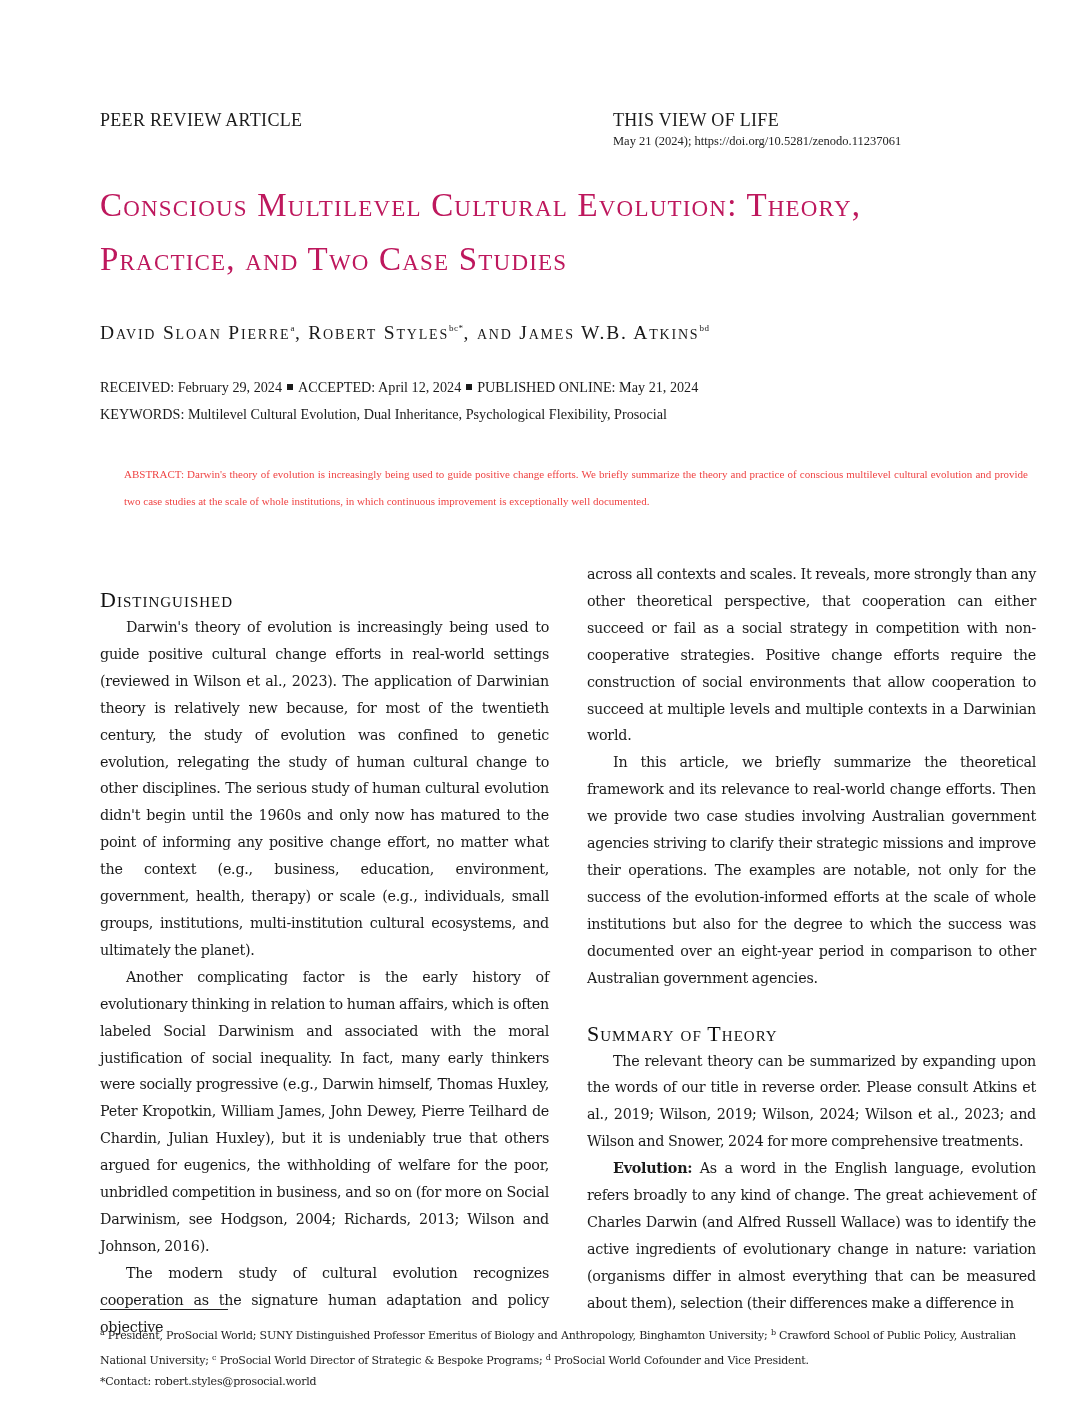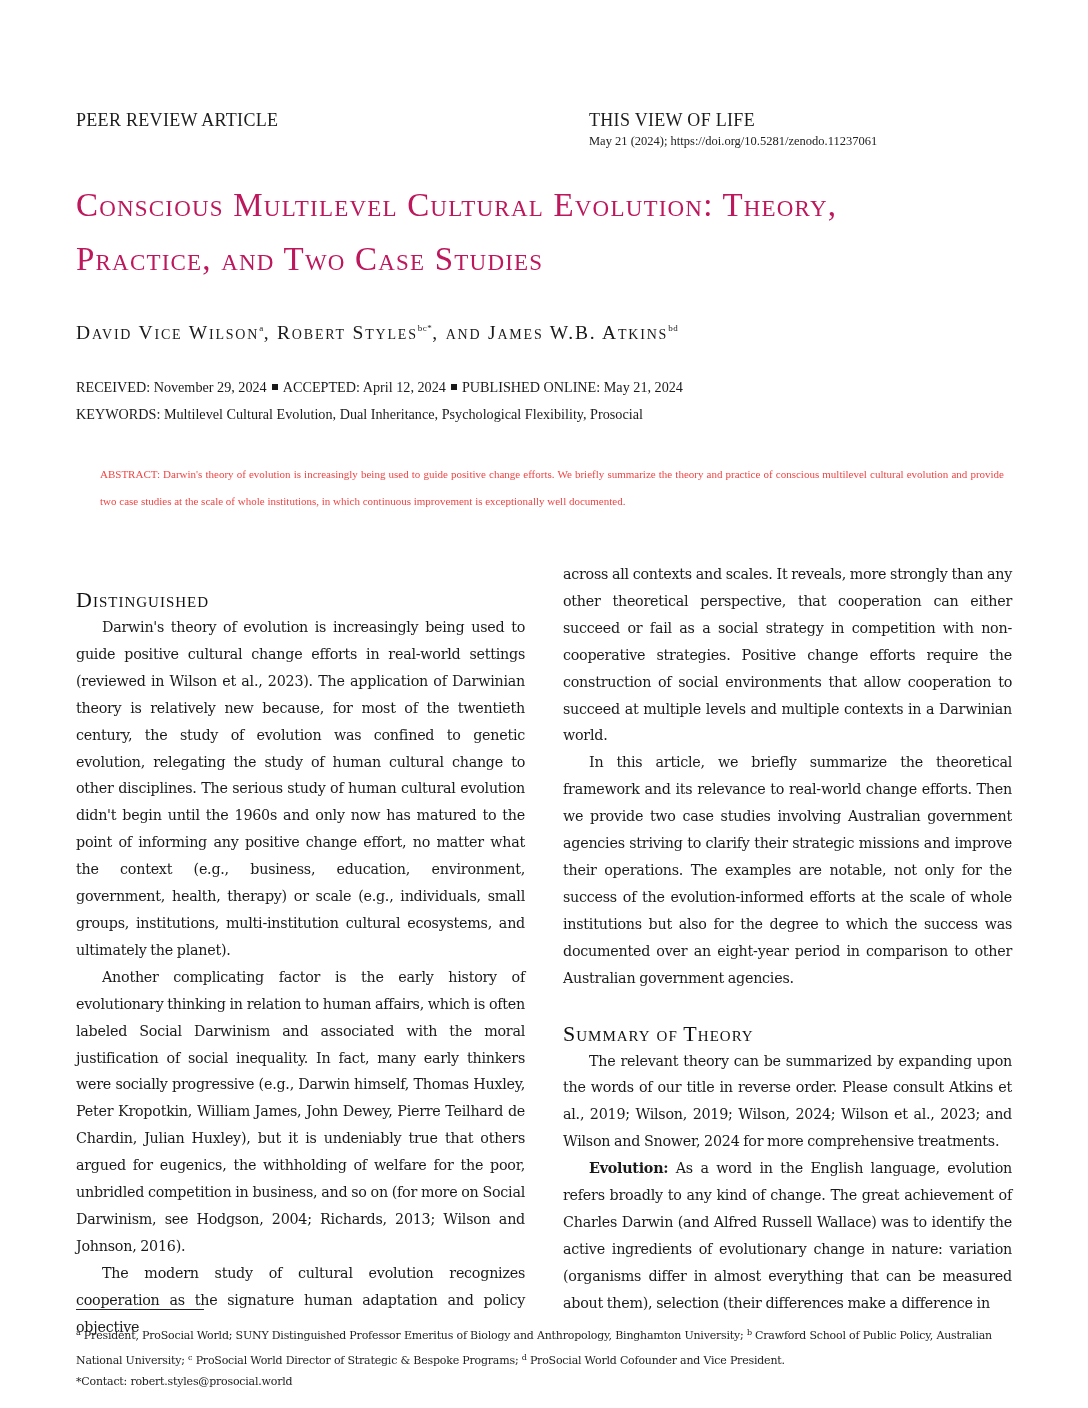--- a/index.html
+++ b/index.html
@@ -1,17 +1,17 @@
 <!DOCTYPE html>
 <html><head>
 <meta charset="utf-8">
 <style>
   html, body { margin: 0; padding: 0; background: #ffffff; }
   body { width: 1088px; height: 1408px; position: relative; overflow: hidden; color: #1a1a1a; font-family: "DejaVu Serif", serif; }
-  .abs { position: absolute; }
+  .abs { position: absolute; margin-left: 24px; }
   .hdr-left { left: 76px; top: 110px; font-family: "Liberation Serif", serif; font-size: 18px; letter-spacing: 0.3px; color: #1c1c1c; }
   .hdr-right { left: 589px; top: 110px; font-family: "Liberation Serif", serif; font-size: 18px; letter-spacing: 0.3px; color: #1c1c1c; }
   .hdr-doi { left: 589px; top: 134px; font-family: "Liberation Serif", serif; font-size: 12.5px; color: #222; }
   .title { left: 76px; top: 178px; width: 960px; font-family: "Liberation Serif", serif; font-size: 33px; line-height: 54px; font-variant: small-caps; letter-spacing: 1.2px; color: #be185d; }
   .authors { left: 76px; top: 322px; font-family: "Liberation Serif", serif; font-size: 19.5px; font-variant: small-caps; letter-spacing: 1.8px; color: #1a1a1a; }
   .authors sup { font-size: 9px; letter-spacing: 0.5px; vertical-align: 8px; font-variant: normal; }
   .meta { left: 76px; font-family: "Liberation Serif", serif; font-size: 14.2px; color: #1a1a1a; }
   .meta .sq { display: inline-block; width: 6px; height: 6px; background: #1a1a1a; margin: 0 5px; vertical-align: 2px; }
   .abstract { left: 100px; top: 461px; width: 904px; font-family: "Liberation Serif", serif; font-size: 11px; line-height: 26.5px; text-align: justify; color: #ef4444; }
   .col { width: 449px; font-family: "DejaVu Serif", serif; font-size: 14.3px; line-height: 26.9px; text-align: justify; color: #1a1a1a; letter-spacing: -0.25px; word-spacing: -0.5px; }
@@ -32,25 +32,25 @@
 <div class="abs hdr-left">PEER REVIEW ARTICLE</div>
 <div class="abs hdr-right">THIS VIEW OF LIFE</div>
 <div class="abs hdr-doi">May 21 (2024); https://doi.org/10.5281/zenodo.11237061</div>
 
 <div class="abs title">
   <div>Conscious Multilevel Cultural Evolution: Theory,</div>
   <div>Practice, and Two Case Studies</div>
 </div>
 
 <div class="abs authors">
-  <span>David Vice Wilson</span><sup>a</sup><span>, </span><span>Robert Styles</span><sup>bc*</sup><span>, and </span><span>James W.B. Atkins</span><sup>bd</sup>
+  <span>David Sloan Pierre</span><sup>a</sup><span>, </span><span>Robert Styles</span><sup>bc*</sup><span>, and </span><span>James W.B. Atkins</span><sup>bd</sup>
 </div>
 
 <div class="abs meta" style="top:379px;">
-  <span>RECEIVED: November 29, 2024</span><span class="sq"></span><span>ACCEPTED: April 12, 2024</span><span class="sq"></span><span>PUBLISHED ONLINE: May 21, 2024</span>
+  <span>RECEIVED: February 29, 2024</span><span class="sq"></span><span>ACCEPTED: April 12, 2024</span><span class="sq"></span><span>PUBLISHED ONLINE: May 21, 2024</span>
 </div>
 <div class="abs meta" style="top:406px;">KEYWORDS: Multilevel Cultural Evolution, Dual Inheritance, Psychological Flexibility, Prosocial</div>
 
 <div class="abs abstract">ABSTRACT: Darwin's theory of evolution is increasingly being used to guide positive change efforts. We briefly summarize the theory and practice of conscious multilevel cultural evolution and provide two case studies at the scale of whole institutions, in which continuous improvement is exceptionally well documented.</div>
 
 <div class="abs col col-left">
   <h2>Distinguished</h2>
   <p>Darwin's theory of evolution is increasingly being used to guide positive cultural change efforts in real-world settings (reviewed in Wilson et al., 2023). The application of Darwinian theory is relatively new because, for most of the twentieth century, the study of evolution was confined to genetic evolution, relegating the study of human cultural change to other disciplines. The serious study of human cultural evolution didn't begin until the 1960s and only now has matured to the point of informing any positive change effort, no matter what the context (e.g., business, education, environment, government, health, therapy) or scale (e.g., individuals, small groups, institutions, multi-institution cultural ecosystems, and ultimately the planet).</p>
   <p>Another complicating factor is the early history of evolutionary thinking in relation to human affairs, which is often labeled Social Darwinism and associated with the moral justification of social inequality. In fact, many early thinkers were socially progressive (e.g., Darwin himself, Thomas Huxley, Peter Kropotkin, William James, John Dewey, Pierre Teilhard de Chardin, Julian Huxley), but it is undeniably true that others argued for eugenics, the withholding of welfare for the poor, unbridled competition in business, and so on (for more on Social Darwinism, see Hodgson, 2004; Richards, 2013; Wilson and Johnson, 2016).</p>
   <p>The modern study of cultural evolution recognizes cooperation as the signature human adaptation and policy objective</p>

